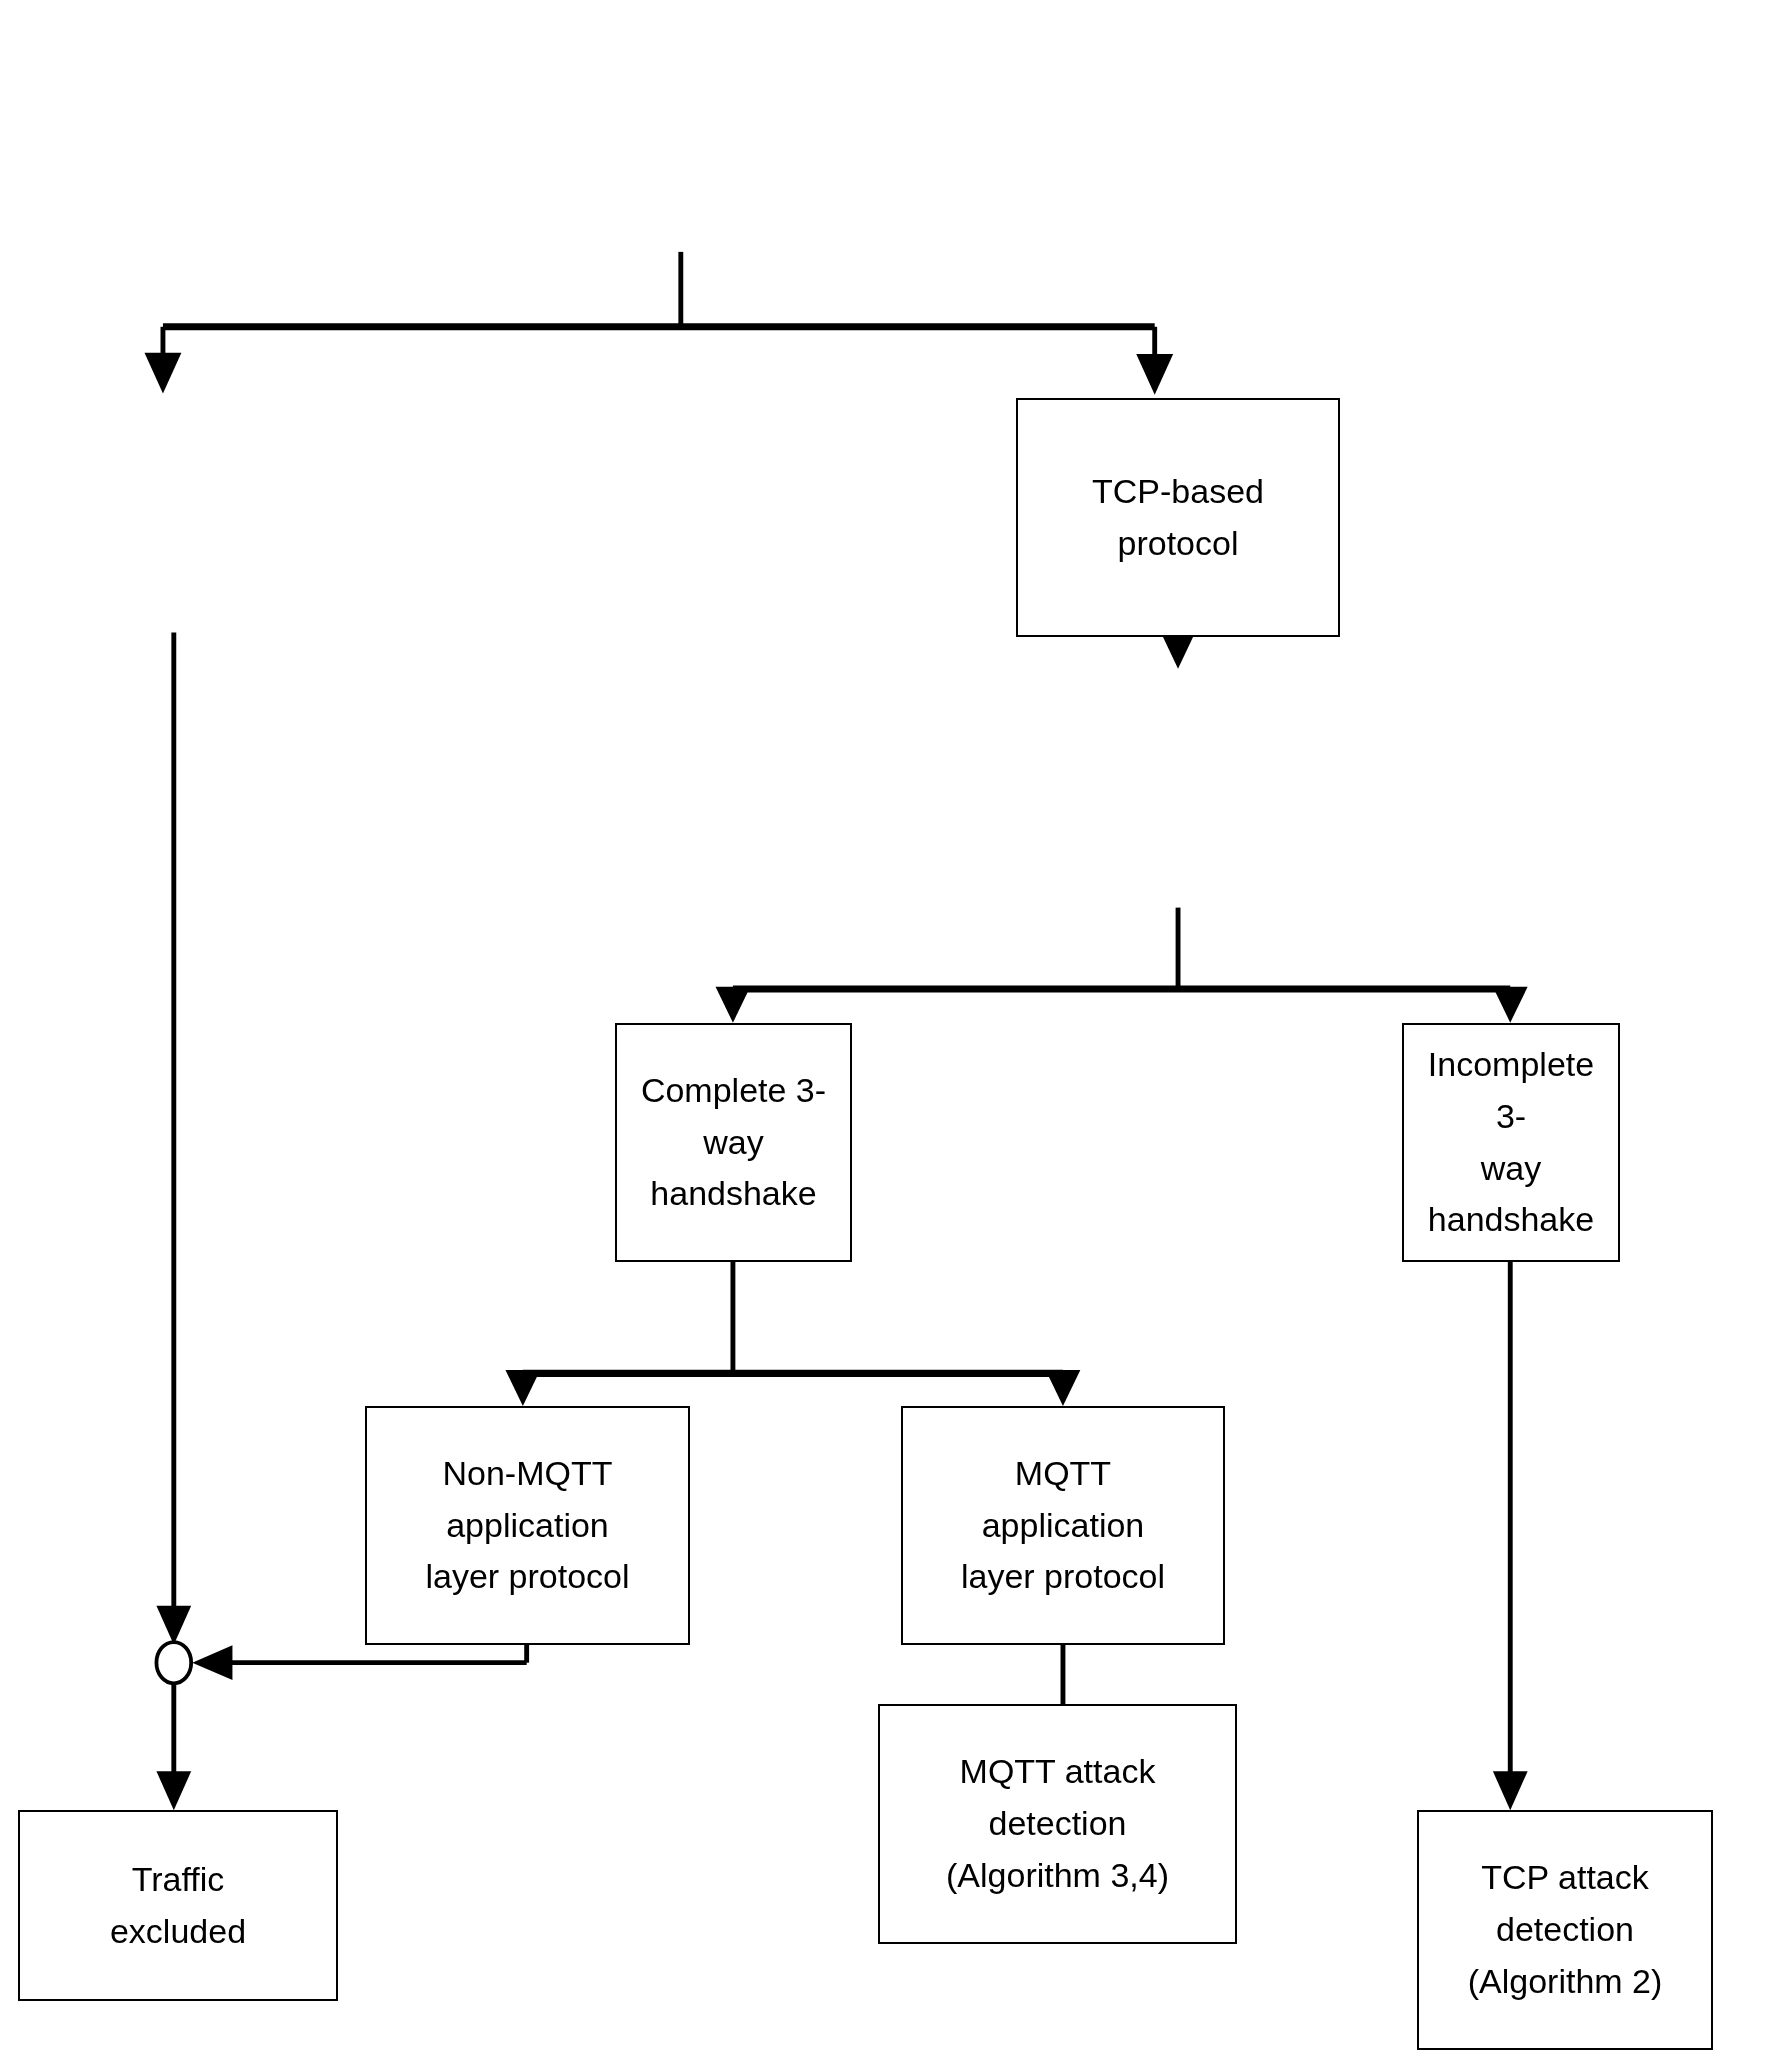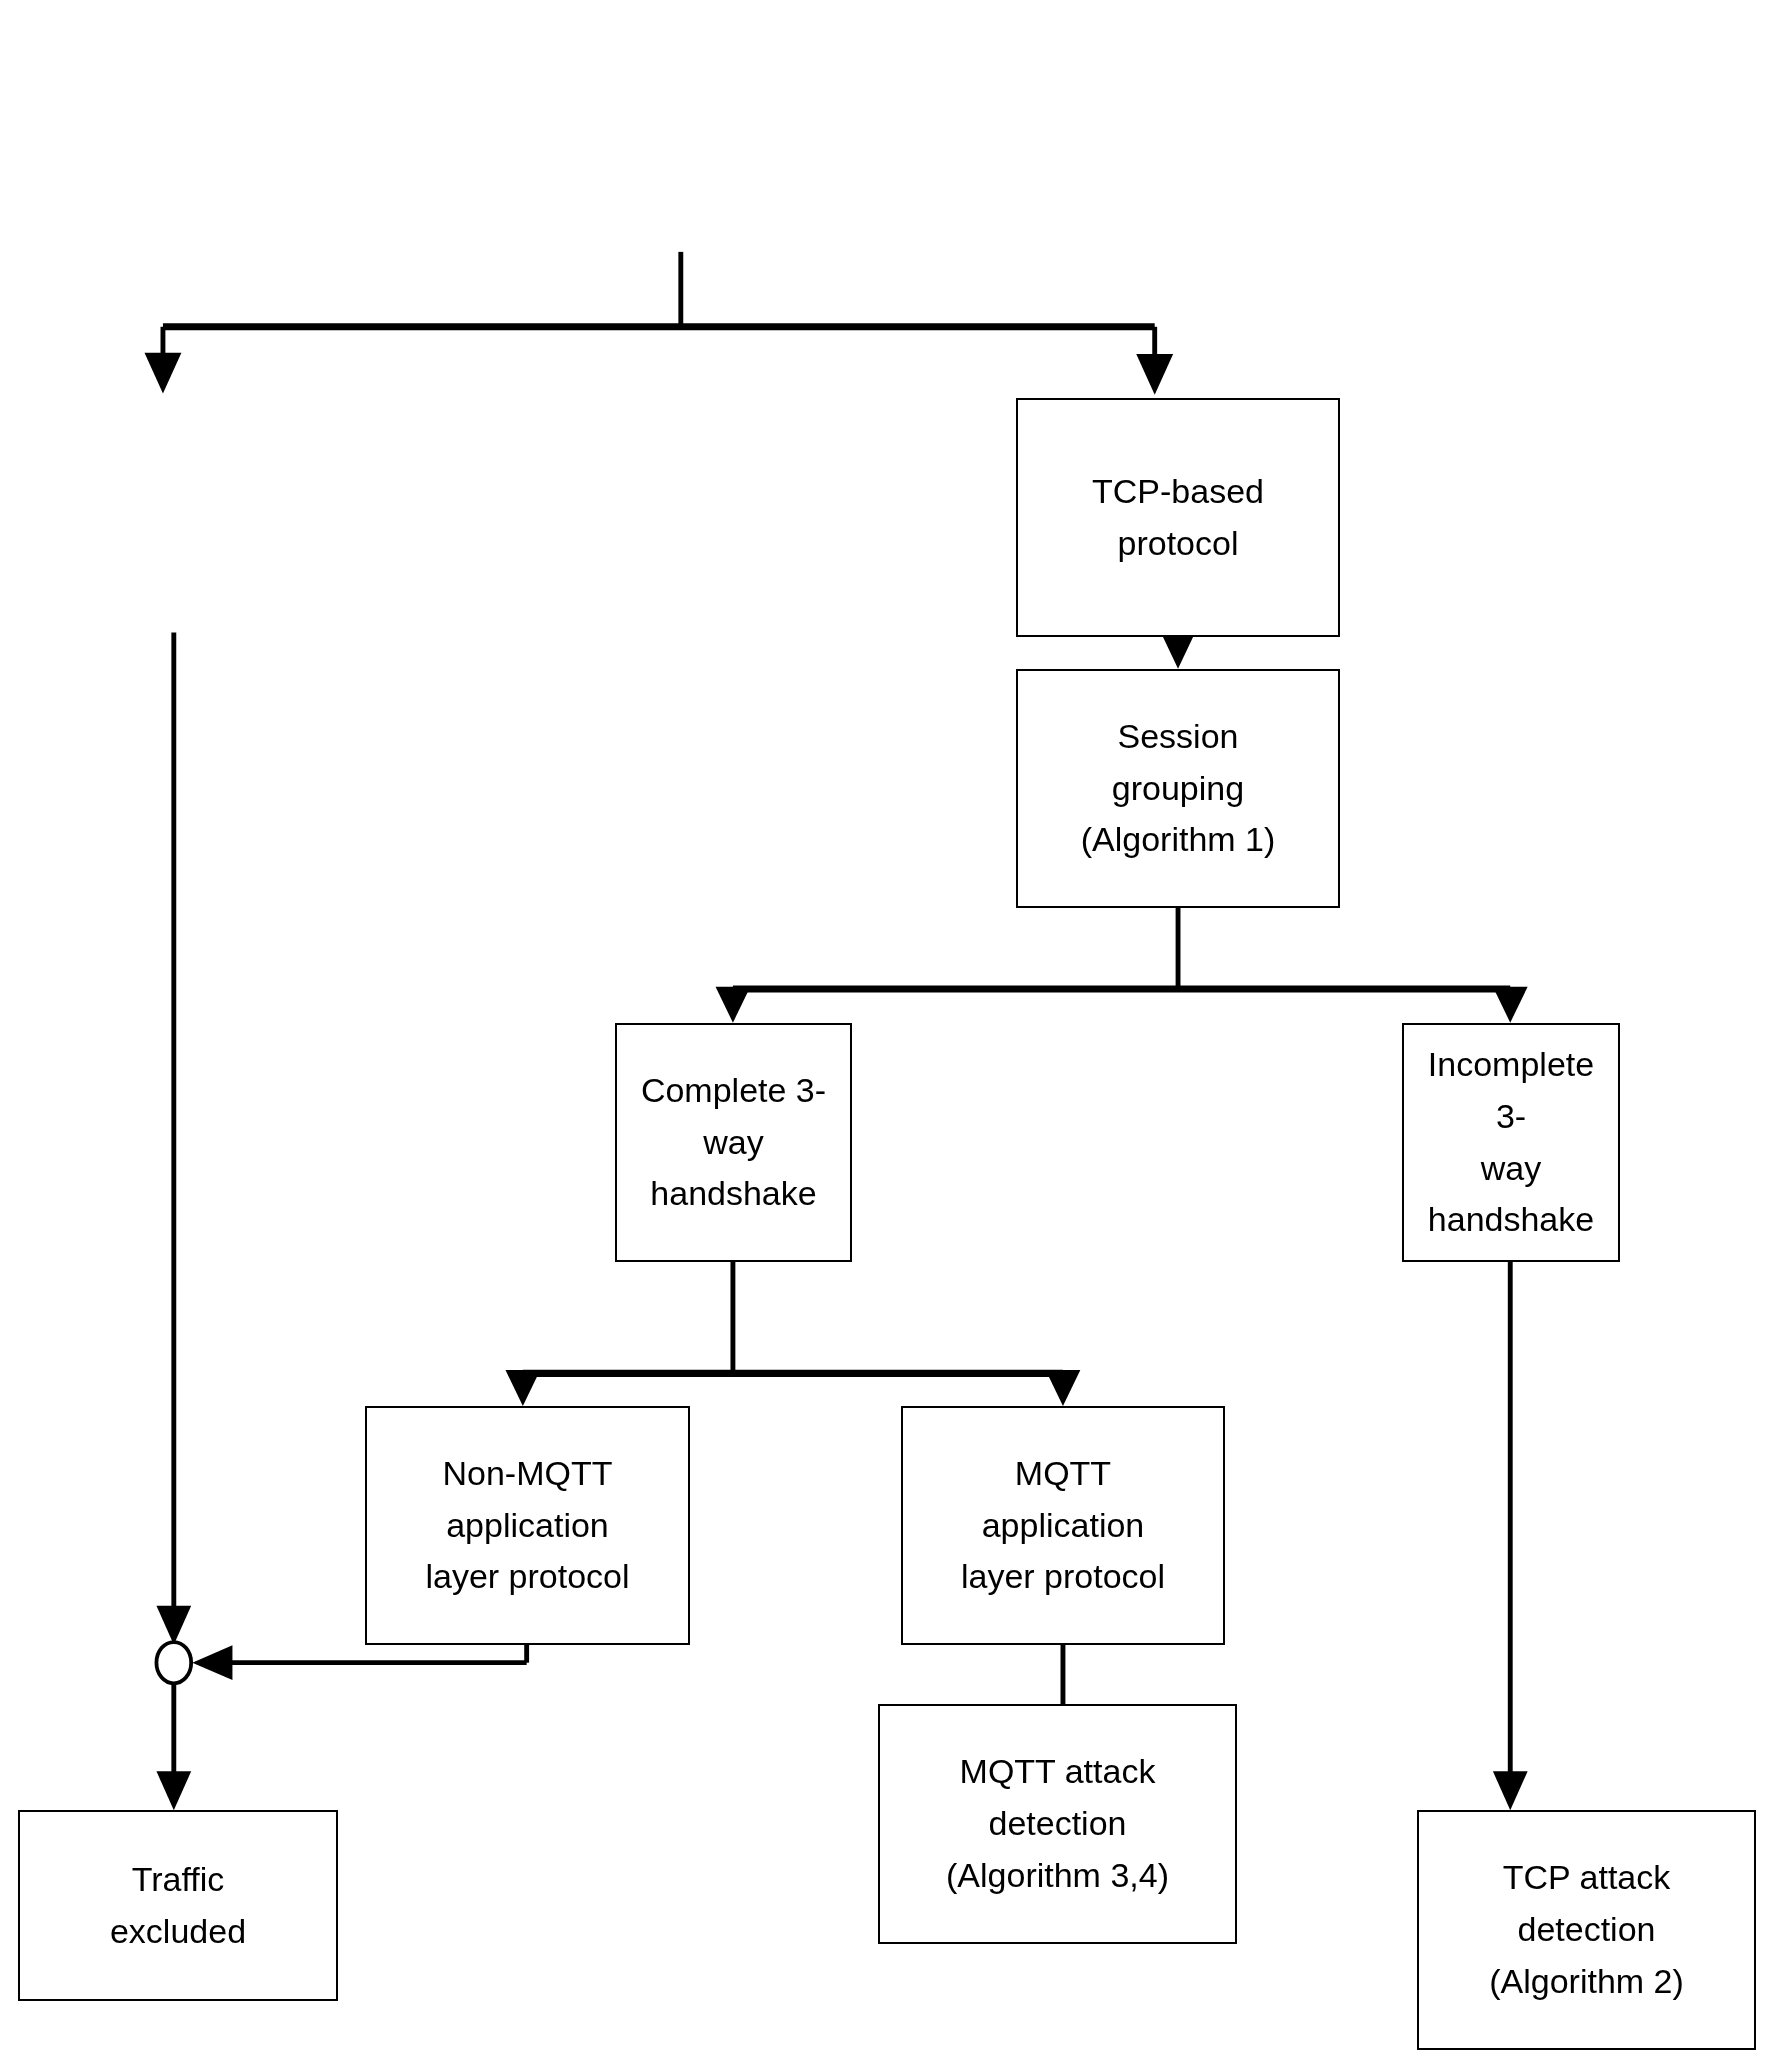--- a/index.html
+++ b/index.html
@@ -109,25 +109,20 @@
     <polygon class="arrow-head" points="1958,3335 1926,3263 1990,3263"></polygon>
 
     <path class="edge-line" d="M 2782 2324 L 2782 3280"></path>
     <polygon class="arrow-head" points="2782,3335 2750,3263 2814,3263"></polygon>
   </svg>
 
   <div class="node-box" id="n2" style="left: 1016px; top: 398px; width: 324px; height: 239px;">
     <span class="node-label">TCP-based
 protocol</span>
   </div>
-  <div class="node-box" id="n3" style="left: 1016px; top: 669px; width: 324px; height: 239px;">
-    <span class="node-label">Session
-grouping
-(Algorithm 1)</span>
-  </div>
   <div class="node-box" id="n4" style="left: 615px; top: 1023px; width: 237px; height: 239px;">
     <span class="node-label">Complete 3-
 way handshake</span>
   </div>
   <div class="node-box" id="n5" style="left: 1402px; top: 1023px; width: 218px; height: 239px;">
     <span class="node-label">Incomplete 3-
 way handshake</span>
   </div>
   <div class="node-box" id="n6" style="left: 365px; top: 1406px; width: 325px; height: 239px;">
     <span class="node-label">Non-MQTT
@@ -141,20 +136,20 @@
   </div>
   <div class="node-box" id="n8" style="left: 18px; top: 1810px; width: 320px; height: 191px;">
     <span class="node-label">Traffic
 excluded</span>
   </div>
   <div class="node-box" id="n9" style="left: 878px; top: 1704px; width: 359px; height: 240px; text-align: center;">
     <span class="node-label">MQTT attack
 detection
 (Algorithm 3,4)</span>
   </div>
-  <div class="node-box" id="n10" style="left: 1417px; top: 1810px; width: 339px; height: 240px;">
+  <div class="node-box" id="n10" style="left: 1417px; top: 1810px; width: 296px; height: 240px;">
     <span class="node-label">TCP attack
 detection
 (Algorithm 2)</span>
   </div>
 
 </div>
 
 
 </body></html>

